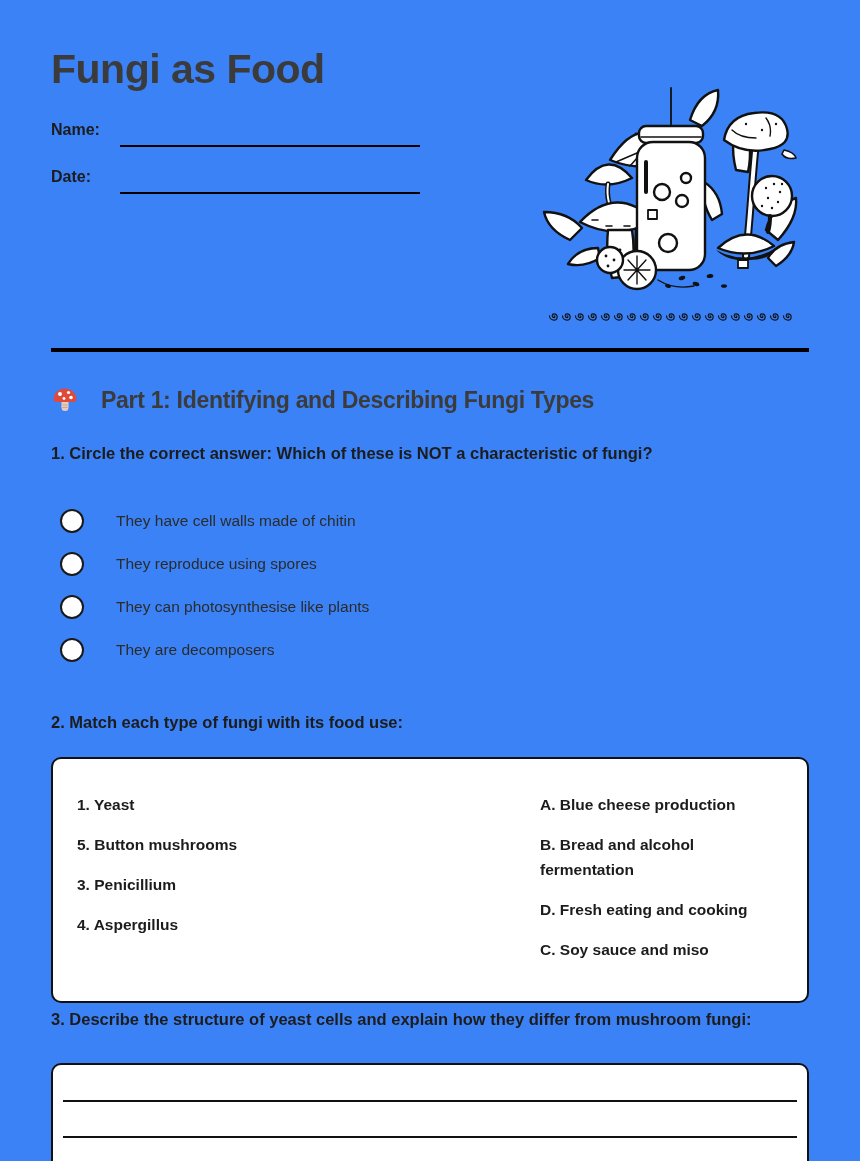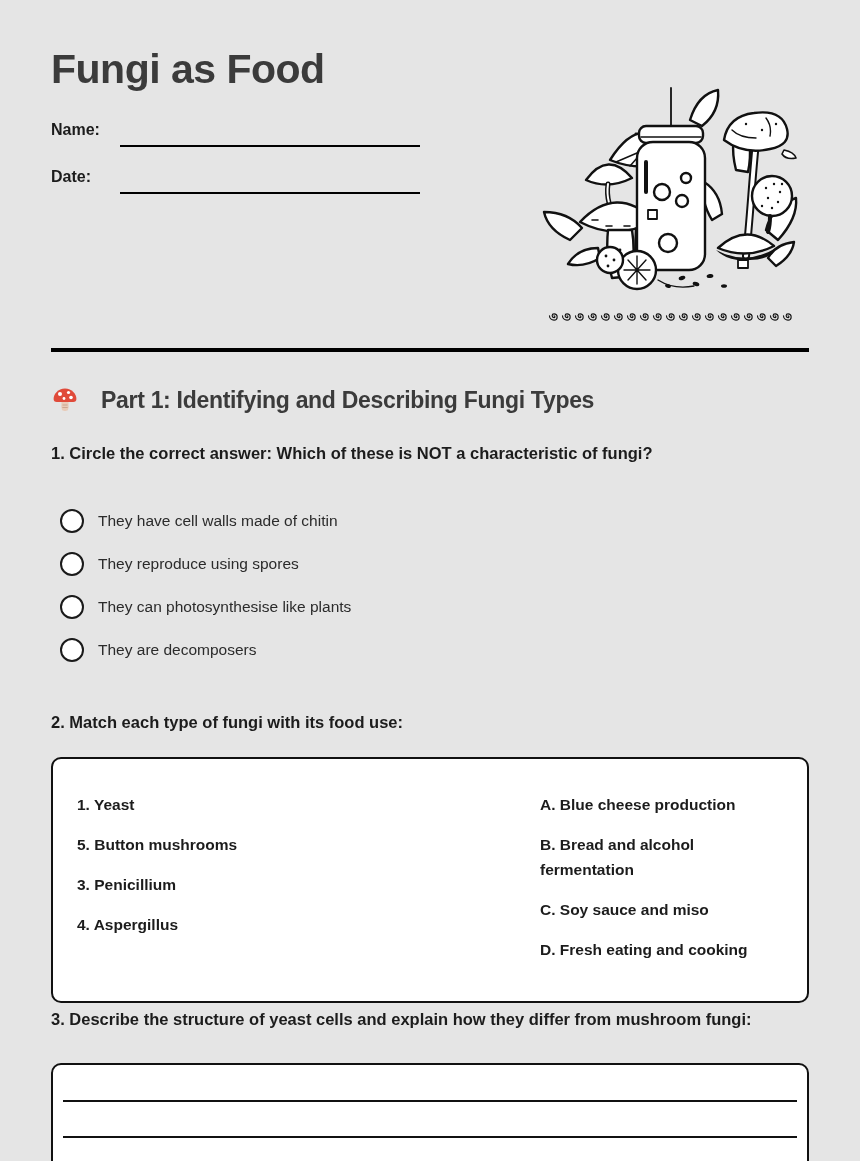--- a/index.html
+++ b/index.html
@@ -1,18 +1,18 @@
 <!DOCTYPE html>
 <html><head>
 <meta charset="utf-8">
 <style>
   * { margin:0; padding:0; box-sizing:border-box; }
   html,body { background:#fff; }
   .page {
-    position:relative; width:860px; height:1161px; background:#e5e5e5;
+    position:relative; width:860px; height:1161px; background:#3b82f6;
     overflow:hidden; font-family:"Liberation Sans","DejaVu Sans",sans-serif;
   }
   .page-title {
     position:absolute; left:51px; top:46px; font-size:41px; font-weight:700;
     color:#3b3b3b; letter-spacing:-0.5px;
   }
   .field-label {
     position:absolute; left:51px; font-size:16px; font-weight:700; color:#1c1c1c;
   }
   .field-line {
@@ -34,21 +34,21 @@
   }
   .q-prompt {
     position:absolute; left:51px; font-size:16.5px; font-weight:700; color:#1c1c1c;
   }
   .options { position:absolute; left:60px; top:509px; }
   .option-row { display:flex; align-items:center; height:24px; margin-bottom:19px; }
   .radio {
     width:24px; height:24px; border:2.5px solid #1a1a1a; border-radius:50%;
     background:#fff; flex:0 0 auto;
   }
-  .option-label { margin-left:14px; font-size:15.5px; color:#2b2b2b; }
+  .option-label { margin-left:32px; font-size:15.5px; color:#2b2b2b; }
   .match-box {
     position:absolute; left:51px; top:757px; width:758px; height:246px;
     border:2px solid #111; border-radius:10px; background:#fff;
   }
   .match-col { position:absolute; top:33px; }
   .match-col.left  { left:24px;  width:380px; }
   .match-col.right { left:487px; width:240px; }
   .match-item {
     font-size:15.5px; font-weight:700; color:#1c1c1c;
     line-height:25px; margin-bottom:15px;
@@ -298,22 +298,22 @@
   <div class="match-box">
     <div class="match-col left">
       <div class="match-item">1. Yeast</div>
       <div class="match-item">5. Button mushrooms</div>
       <div class="match-item">3. Penicillium</div>
       <div class="match-item">4. Aspergillus</div>
     </div>
     <div class="match-col right">
       <div class="match-item">A. Blue cheese production</div>
       <div class="match-item">B. Bread and alcohol fermentation</div>
+      <div class="match-item">D. Fresh eating and cooking</div>
       <div class="match-item">C. Soy sauce and miso</div>
-      <div class="match-item">D. Fresh eating and cooking</div>
     </div>
   </div>
 
   <p class="q-prompt" style="top:1010px;">3. Describe the structure of yeast cells and explain how they differ from mushroom fungi:</p>
 
   <div class="answer-box">
     <div class="answer-line" style="top:35px;"></div>
     <div class="answer-line" style="top:71px;"></div>
   </div>
 

